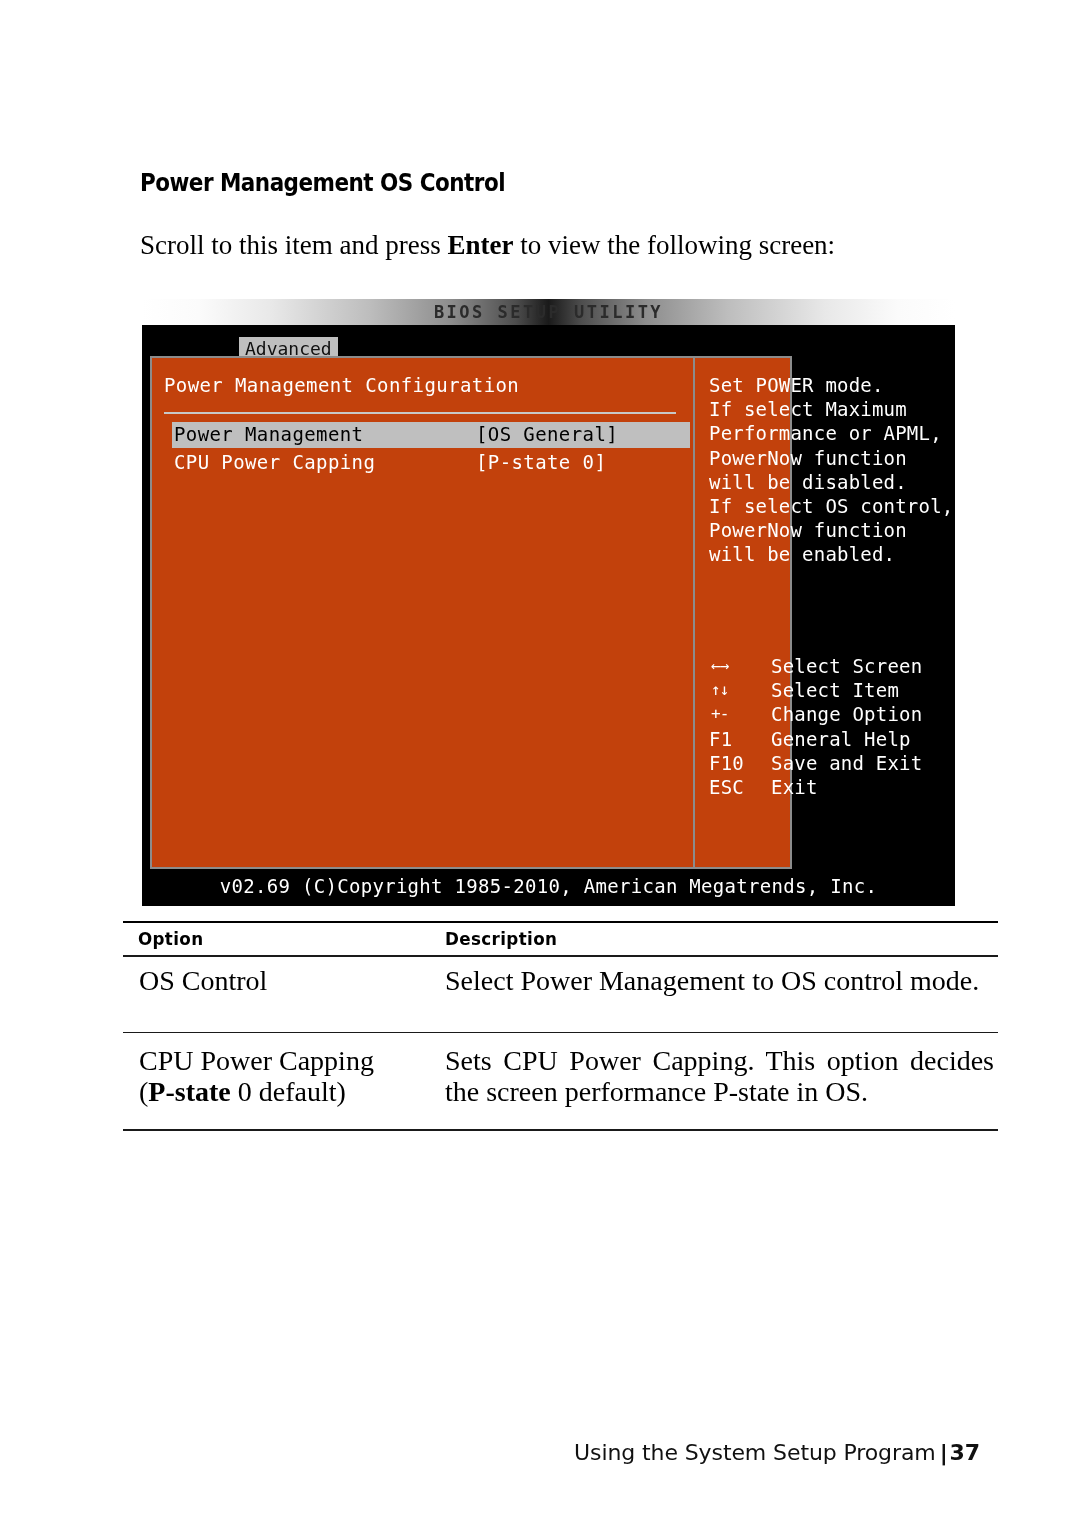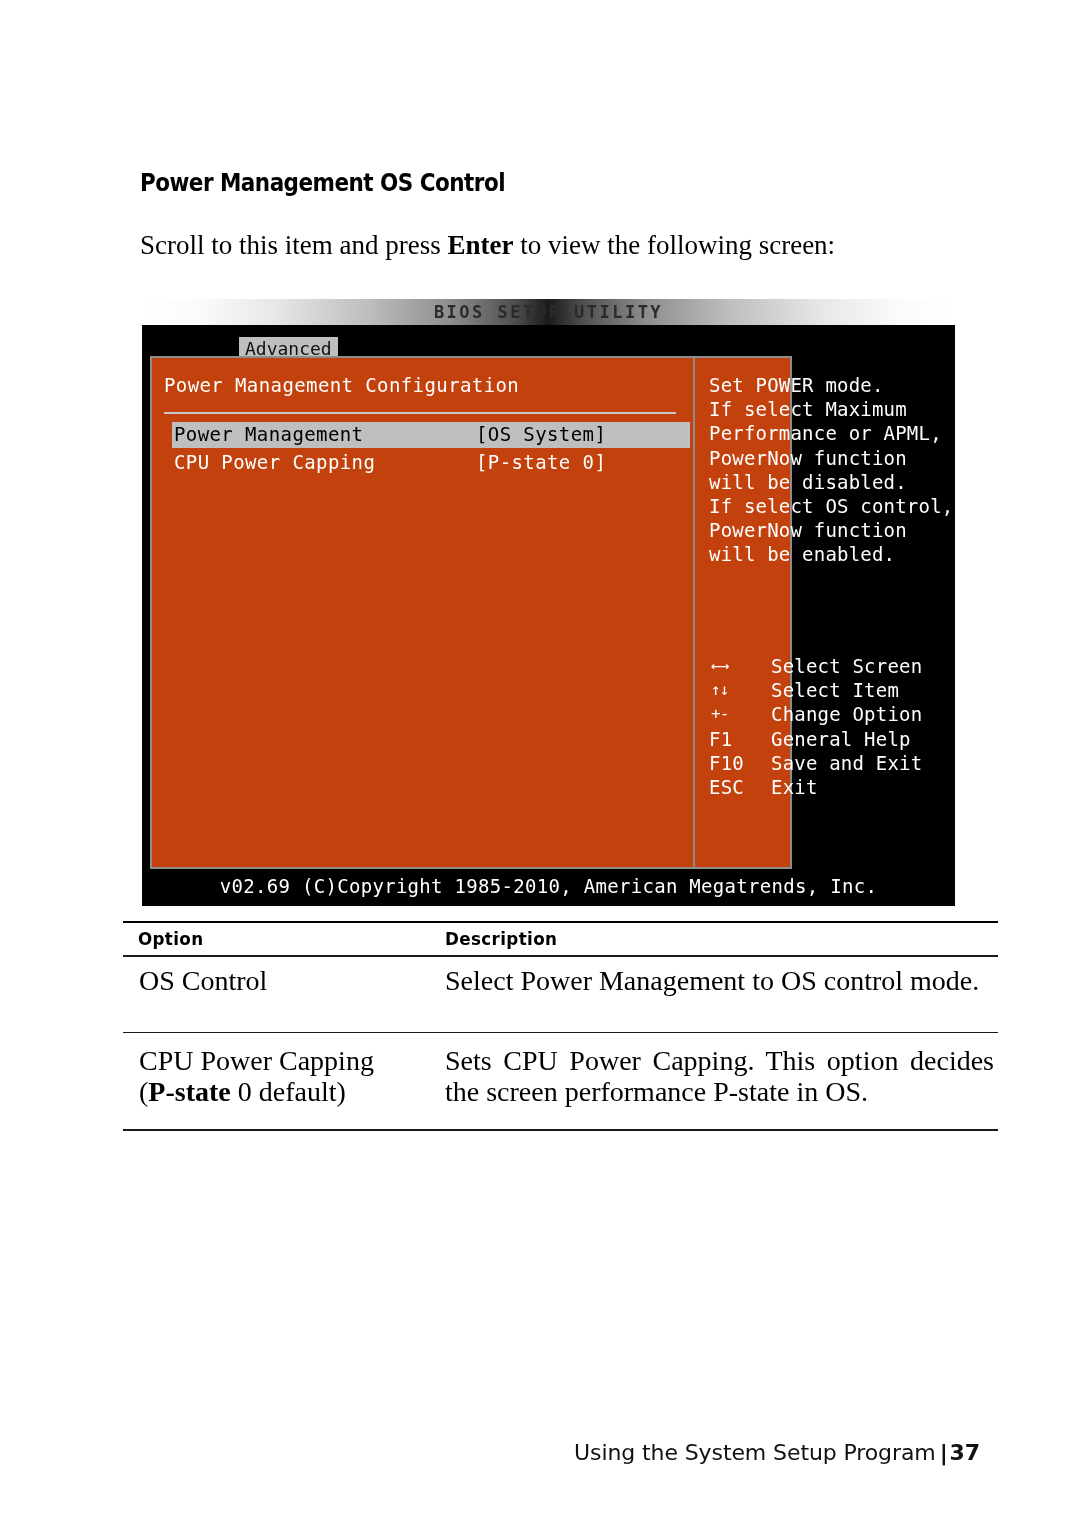--- a/index.html
+++ b/index.html
@@ -350,21 +350,21 @@
     <div class="bios-panel">
 
       <div class="bios-vdivider"></div>
 
       <div class="bios-left">
         <div class="cfg-title">Power Management Configuration</div>
         <div class="cfg-rule"></div>
 
         <div class="cfg-row selected" id="row-power-management">
           <span class="label">Power Management</span>
-          <span class="value">[OS System]</span>
+          <span class="value">[OS General]</span>
         </div>
 
         <div class="cfg-row" id="row-cpu-power-capping">
           <span class="label">CPU Power Capping</span>
           <span class="value">[P-state 0]</span>
         </div>
       </div>
 
       <div class="bios-right">
         <div class="help-text">Set POWER mode.

